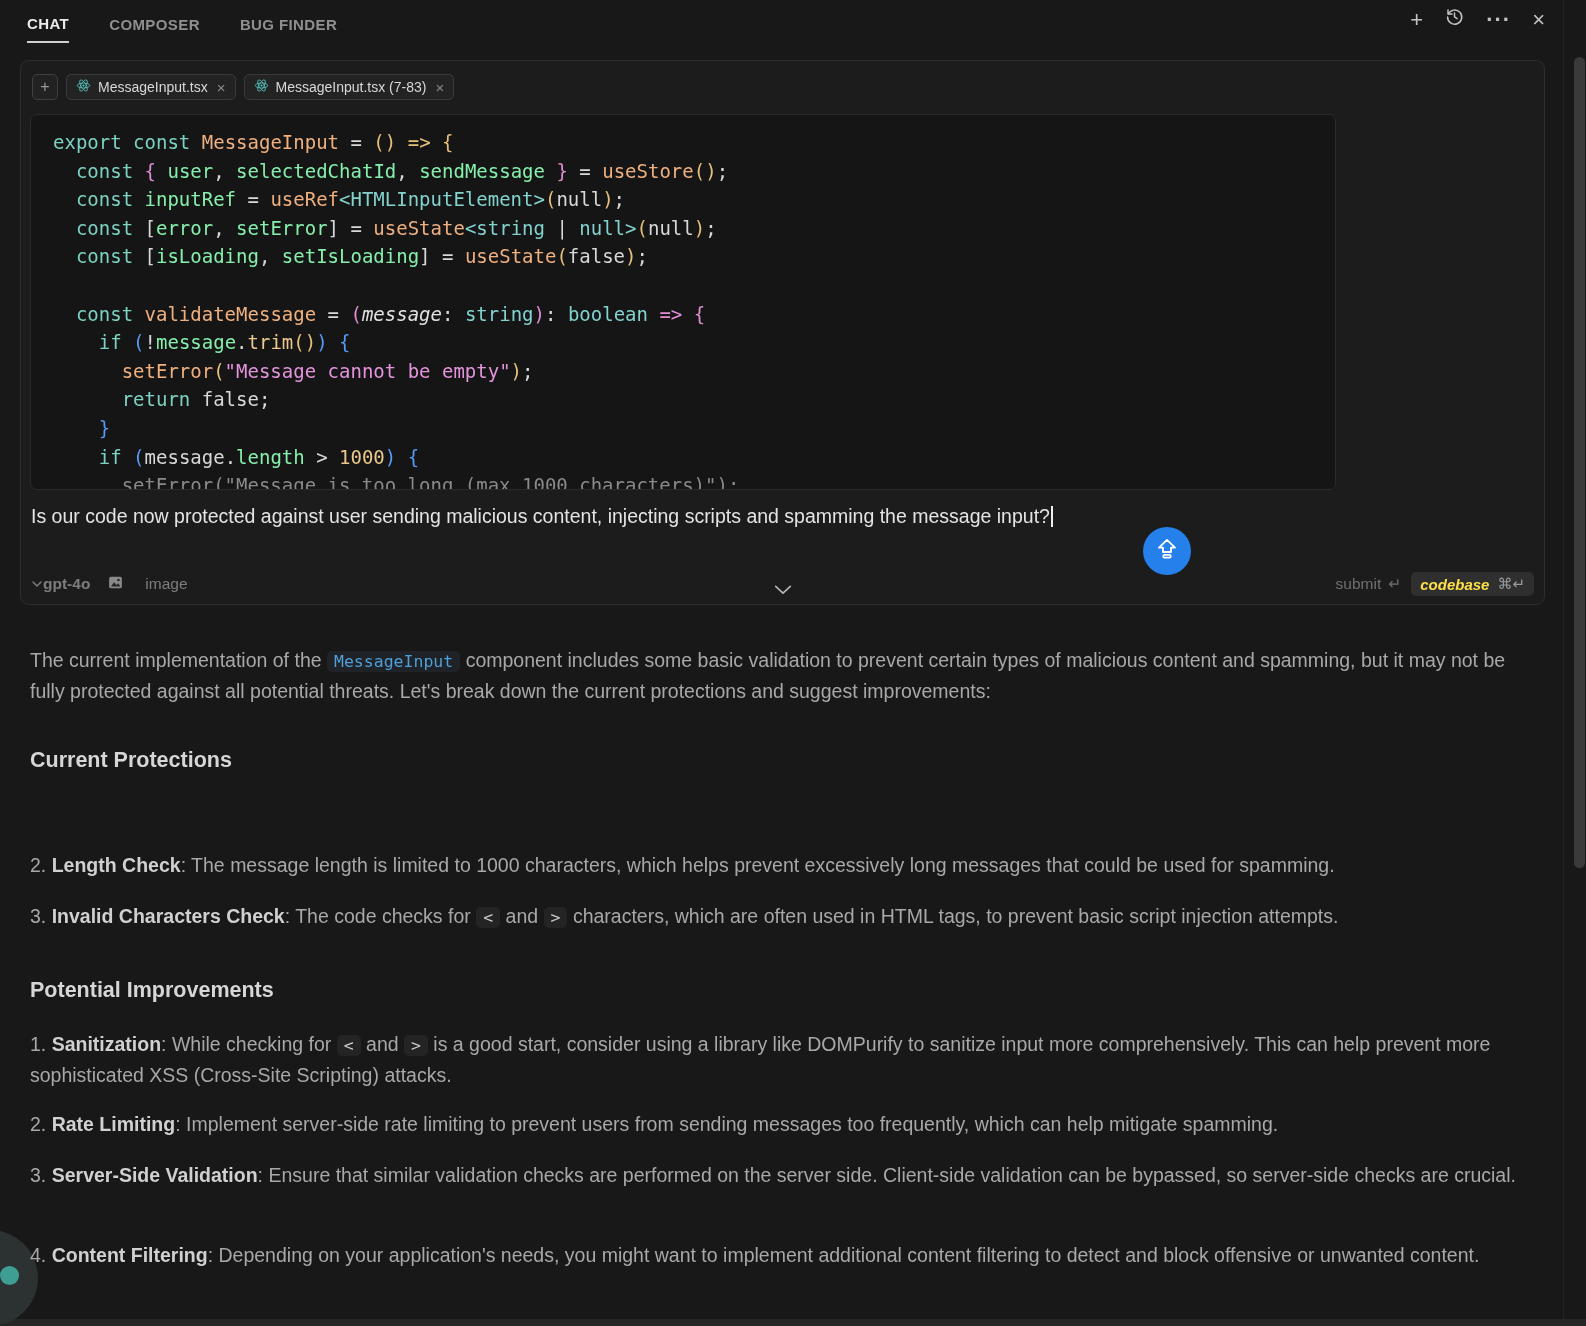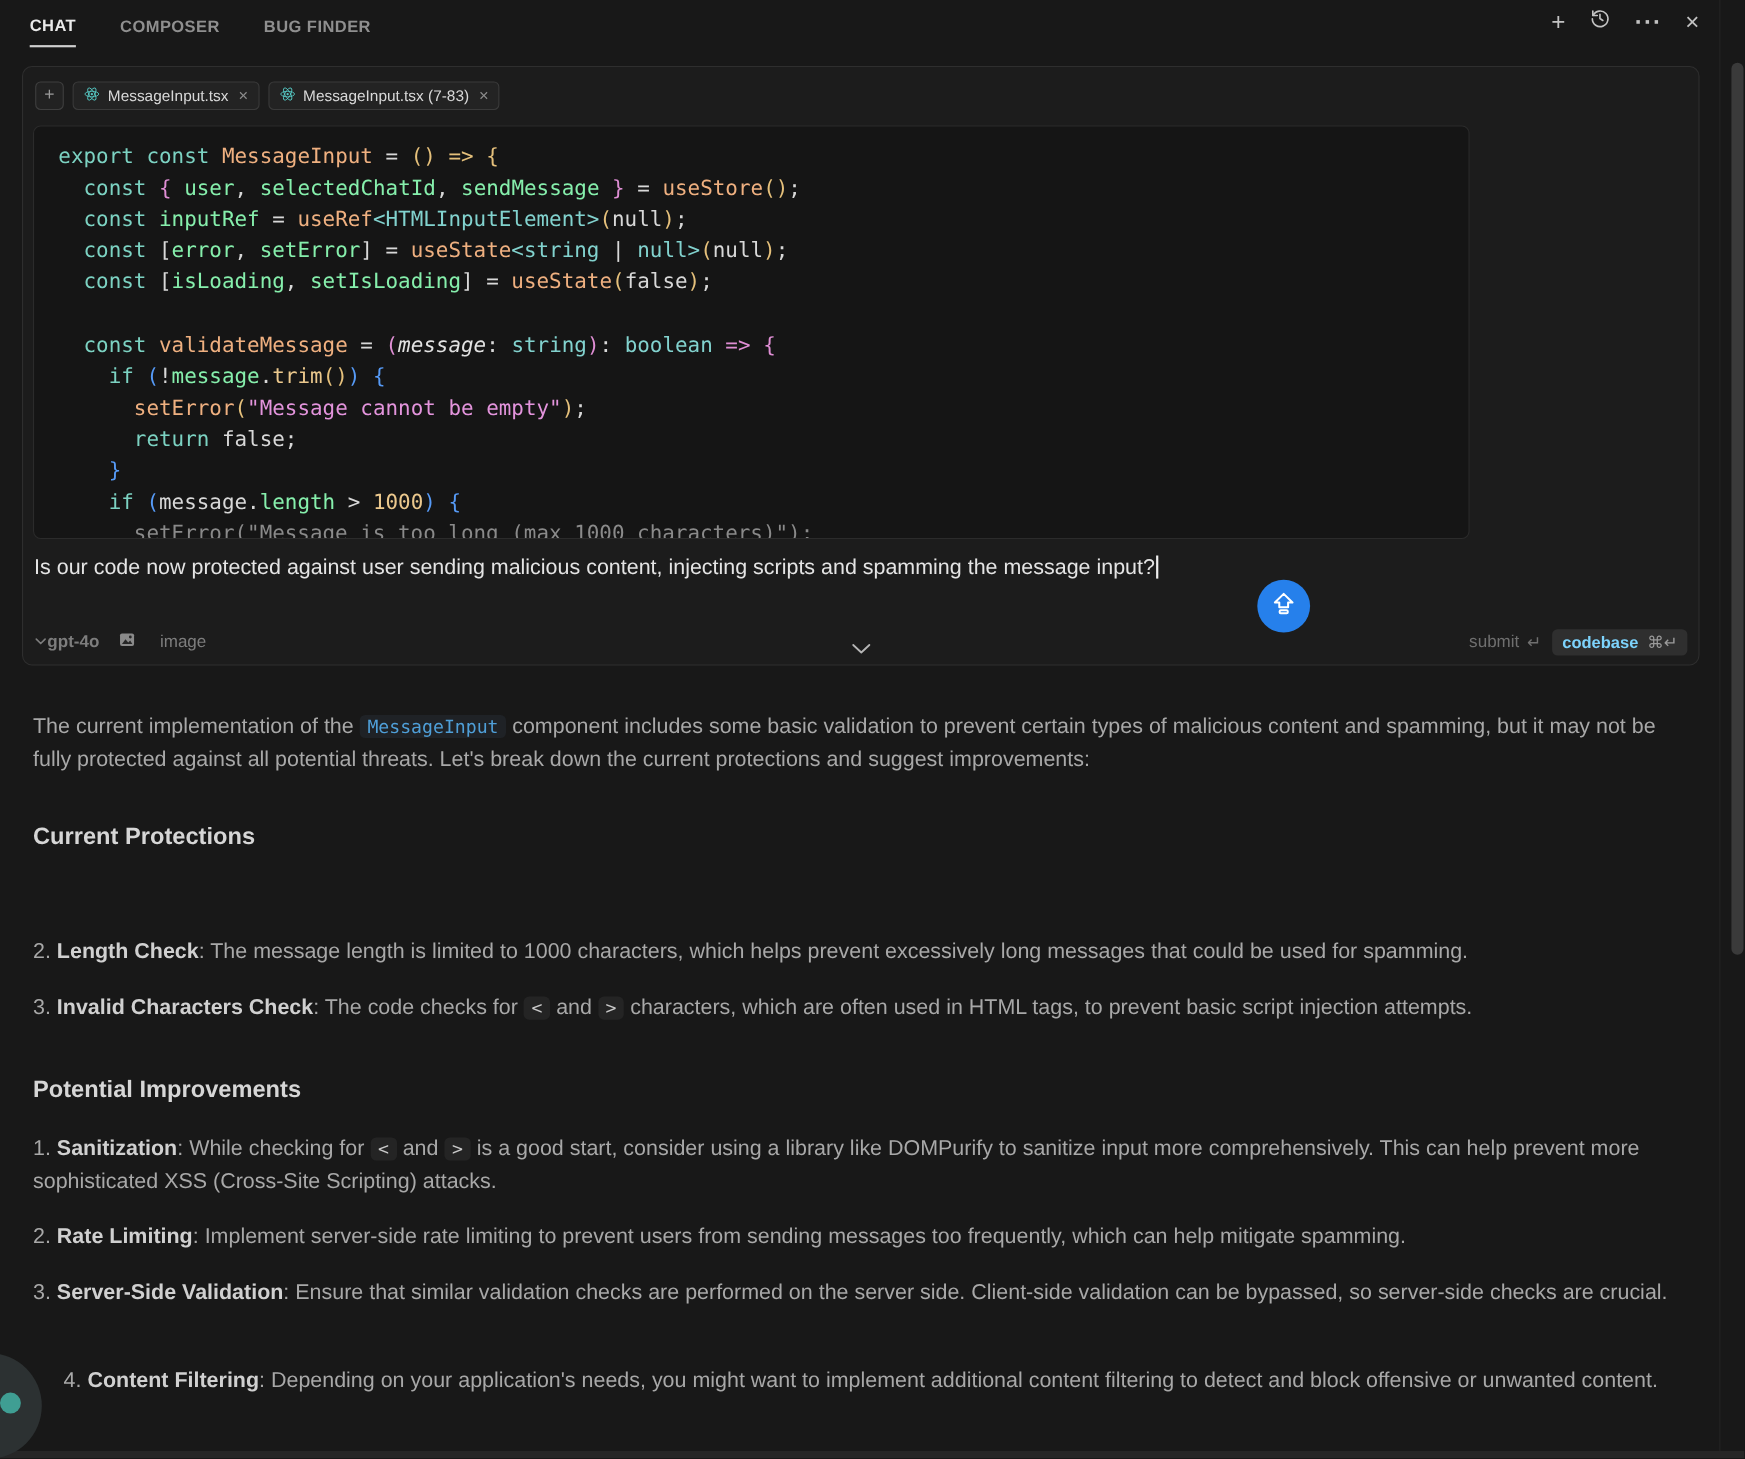--- a/index.html
+++ b/index.html
@@ -42,21 +42,21 @@
   .send{position:absolute;left:1122px;top:466px;width:48px;height:48px;border-radius:50%;
         display:flex;align-items:center;justify-content:center;}
 
   .composer-footer{position:absolute;left:10px;right:10px;bottom:7px;height:26px;display:flex;
                    align-items:center;color:#7d7d7d;font-size:15.5px;}
   .model{display:flex;align-items:center;gap:0;font-weight:bold;}
   .image-btn{display:flex;align-items:center;gap:21px;margin-left:17px;}
   .footer-right{margin-left:auto;display:flex;align-items:center;gap:10px;}
   .submit-lbl{color:#6f6f6f;display:flex;gap:7px;align-items:center;}
   .pill{background:#2f2f2f;border-radius:5px;padding:3px 9px;display:flex;gap:8px;align-items:center;font-size:15px;}
-  .pill .lbl{color:#7dd3fc;font-weight:700;}
+  .pill .lbl{color:#fde047;font-weight:700;font-style:italic;}
   .pill .keys{color:#9b9b9b;}
 
   
   .md{color:#a8a8a8;font-size:19.5px;line-height:29.5px;}
   .intro{position:absolute;left:30px;top:646px;width:1502px;}
   .md-heading{position:absolute;left:30px;font-size:21.5px;font-weight:700;color:#d6d6d6;}
   .md-item{position:absolute;left:30px;width:1505px;}
   .md-item b{color:#d0d0d0;font-weight:700;}
   .icode{font-family:"DejaVu Sans Mono",monospace;background:#242424;border-radius:5px;
          padding:1px 7px;font-size:16.5px;white-space:nowrap;}
@@ -196,14 +196,14 @@
   <div class="bubble"></div>
   <div class="bubble-dot"></div>
 
 <div class="md-heading" style="top: 748px;">Current Protections</div>
     <div class="md md-item" style="top: 851px;">2. <b>Length Check</b>: The message length is limited to 1000 characters, which helps prevent excessively long messages that could be used for spamming.</div>
     <div class="md md-item" style="top: 902px;">3. <b>Invalid Characters Check</b>: The code checks for <span class="icode plain">&lt;</span> and <span class="icode plain">&gt;</span> characters, which are often used in HTML tags, to prevent basic script injection attempts.</div>
     <div class="md-heading" style="top: 978px;">Potential Improvements</div>
     <div class="md md-item" style="top: 1030px;">1. <b>Sanitization</b>: While checking for <span class="icode plain">&lt;</span> and <span class="icode plain">&gt;</span> is a good start, consider using a library like DOMPurify to sanitize input more comprehensively. This can help prevent more sophisticated XSS (Cross-Site Scripting) attacks.</div>
     <div class="md md-item" style="top: 1110px;">2. <b>Rate Limiting</b>: Implement server-side rate limiting to prevent users from sending messages too frequently, which can help mitigate spamming.</div>
     <div class="md md-item" style="top: 1161px;">3. <b>Server-Side Validation</b>: Ensure that similar validation checks are performed on the server side. Client-side validation can be bypassed, so server-side checks are crucial.</div>
-    <div class="md md-item" style="top: 1241px; text-align: center;">4. <b>Content Filtering</b>: Depending on your application's needs, you might want to implement additional content filtering to detect and block offensive or unwanted content.</div>
+    <div class="md md-item" style="top: 1241px;">4. <b>Content Filtering</b>: Depending on your application's needs, you might want to implement additional content filtering to detect and block offensive or unwanted content.</div>
   </div>
 
 </body></html>

